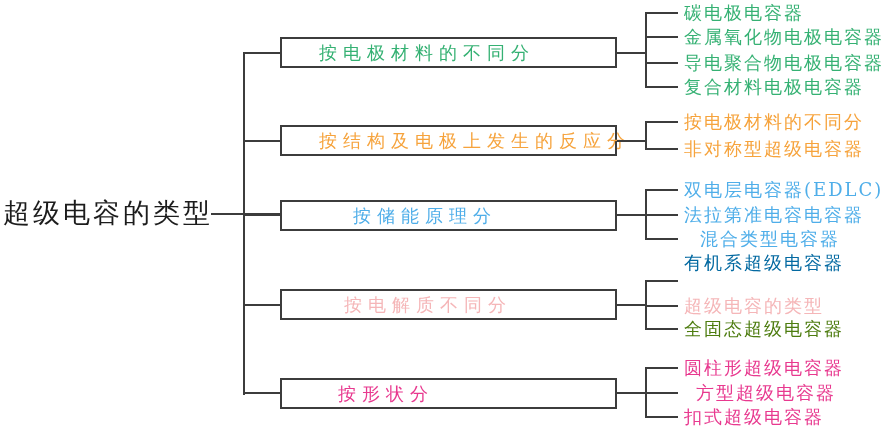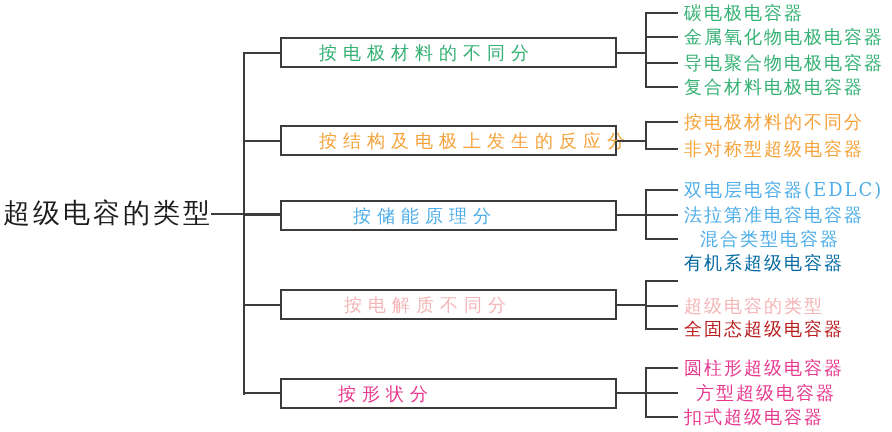--- a/index.html
+++ b/index.html
@@ -109,21 +109,21 @@
         <div class="category-box" style="top:289px;">
           <div class="category-label" style="color:#f5b6b8; padding-left:30px;">按电解质不同分</div>
         </div>
         <div class="line" style="left:617px; top:303.5px; width:30px; height:2px;"></div>
         <div class="line" style="left:645px; top:280px; width:2px; height:50px;"></div>
         <div class="line" style="left:645px; top:280px; width:33px; height:2px;"></div>
         <div class="leaf-label" style="top:252px; color:#0369a1;font-family:Liberation Serif, serif;">有机系超级电容器</div>
         <div class="line" style="left:645px; top:305px; width:33px; height:2px;"></div>
         <div class="leaf-label" style="top:295px; color:#f5b6b8;">超级电容的类型</div>
         <div class="line" style="left:645px; top:328px; width:33px; height:2px;"></div>
-        <div class="leaf-label" style="top:318px; color:#b91c1c;">全固态超级电容器</div>
+        <div class="leaf-label" style="top:318px; color:#4d7c0f;">全固态超级电容器</div>
       </div>
       <div>
         <div class="line" style="left:244px; top:392px; width:36px; height:2px;"></div>
         <div class="category-box" style="top:377.5px;">
           <div class="category-label" style="color:#e8398f; padding-left:24px;">按形状分</div>
         </div>
         <div class="line" style="left:617px; top:392px; width:30px; height:2px;"></div>
         <div class="line" style="left:645px; top:367px; width:2px; height:51px;"></div>
         <div class="line" style="left:645px; top:367px; width:33px; height:2px;"></div>
         <div class="leaf-label" style="top:357px; color:#e8398f;">圆柱形超级电容器</div>

